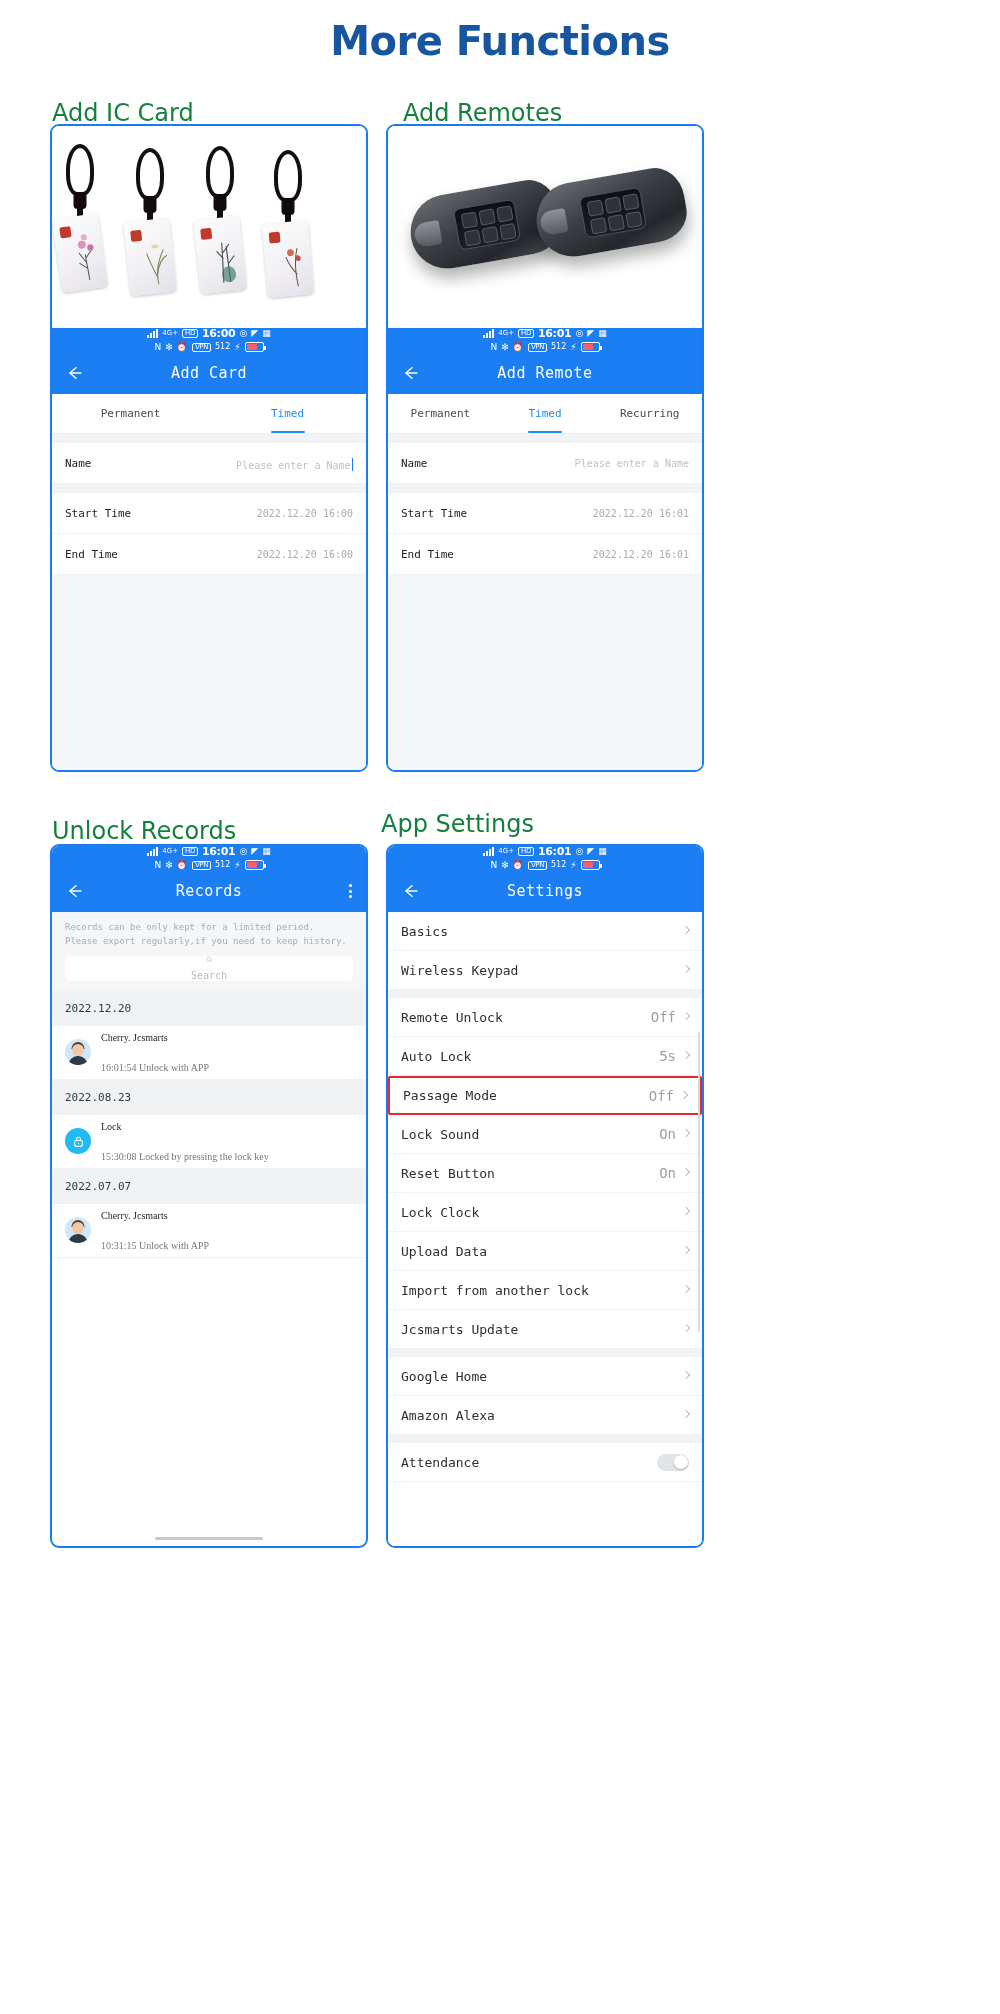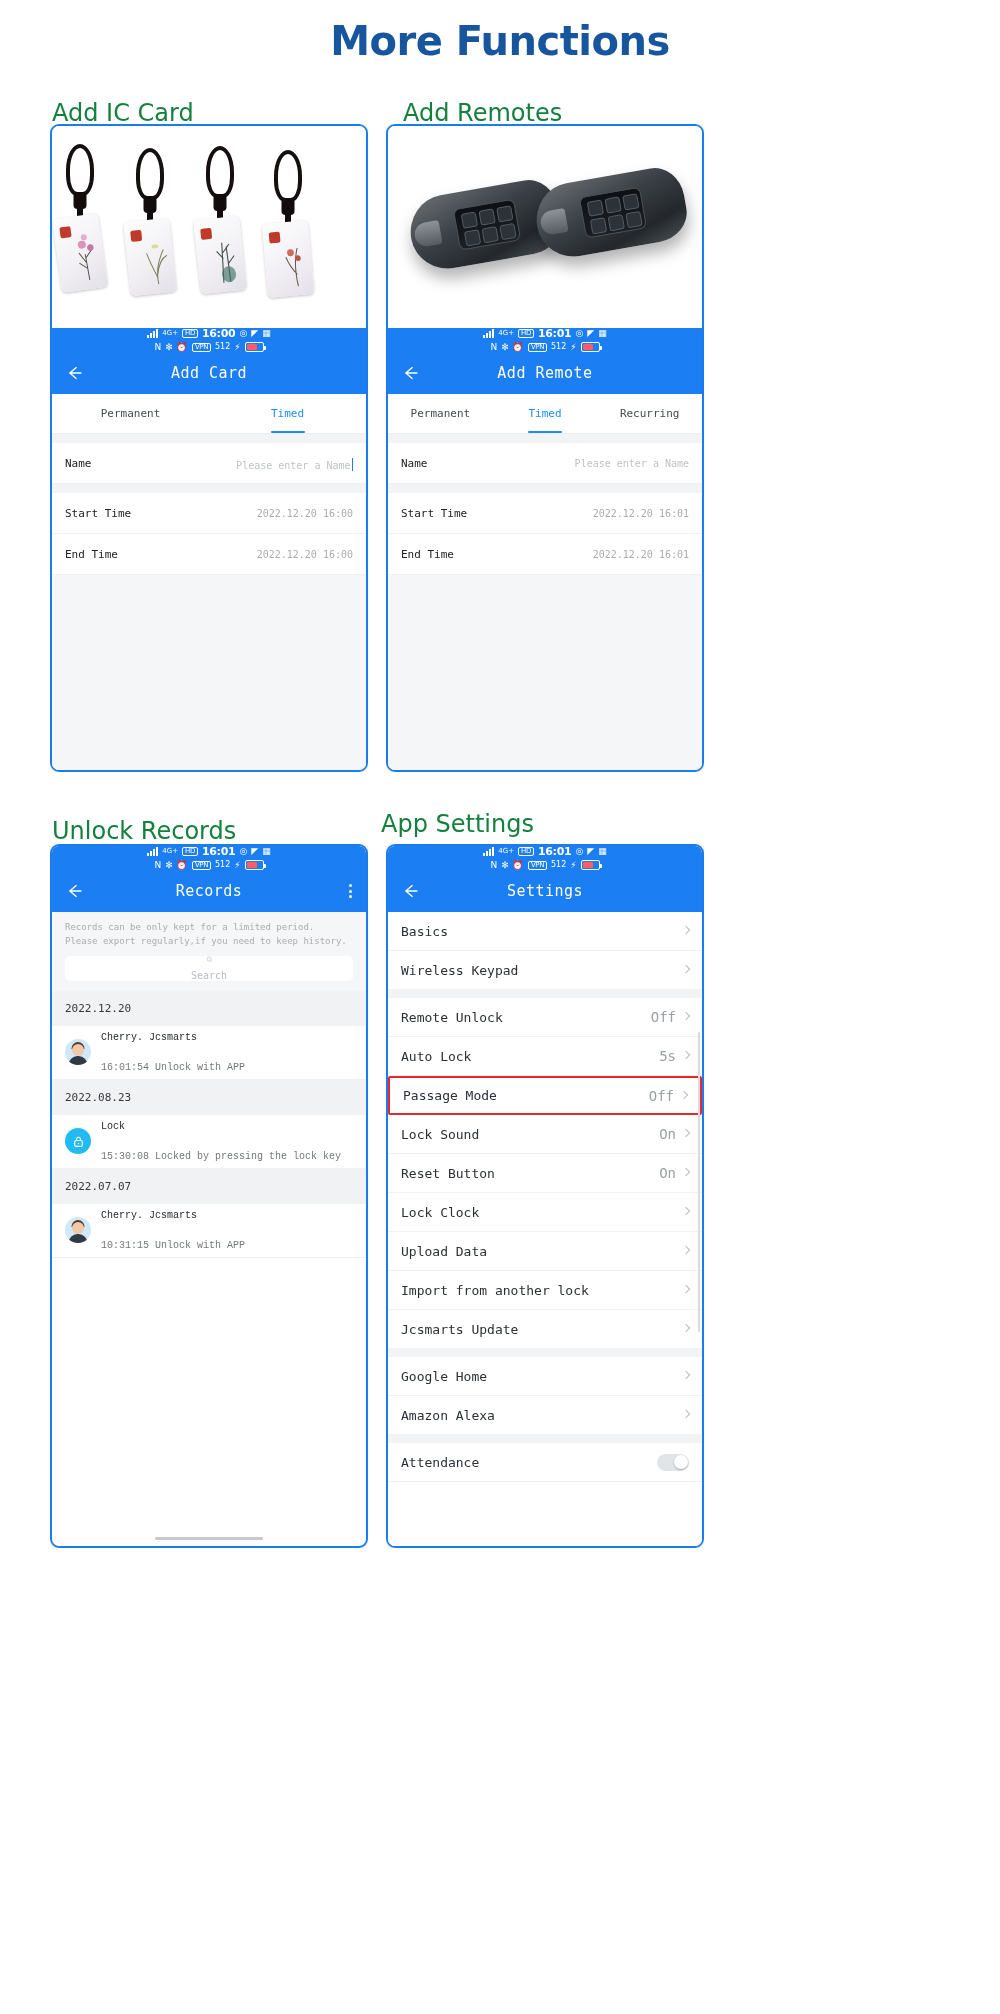--- a/index.html
+++ b/index.html
@@ -244,21 +244,21 @@
   .avatar .hair { position:absolute; left:50%; top:3px; transform:translateX(-50%);
     width:13px; height:7px; border-radius:7px 7px 0 0; background:#5a3a24; }
   .avatar .body { position:absolute; left:50%; bottom:0; transform:translateX(-50%);
     width:19px; height:9px; border-radius:9px 9px 0 0; background:#2f3a45; }
   .lock-ico {
     width:26px; height:26px; border-radius:50%; background:#22baf2;
     display:flex; align-items:center; justify-content:center; flex:none;
   }
   .lock-ico svg { width:13px; height:13px; }
   .rec-text { display:flex; flex-direction:column; gap:19px;
-    font-family:Liberation Mono, monospace; }
+    font-family:Liberation Serif, serif; }
   .rec-text .nm { font-size:10px; color:#23282d; }
   .rec-text .dt { font-size:10px; color:#72787e; }
 
   .home-bar {
     position:absolute; bottom:6px; left:50%; transform:translateX(-50%);
     width:108px; height:3px; background:#c6cad0; border-radius:2px;
   }
 
   
   .set-list { background:#fff; height:100%; overflow:hidden; }

